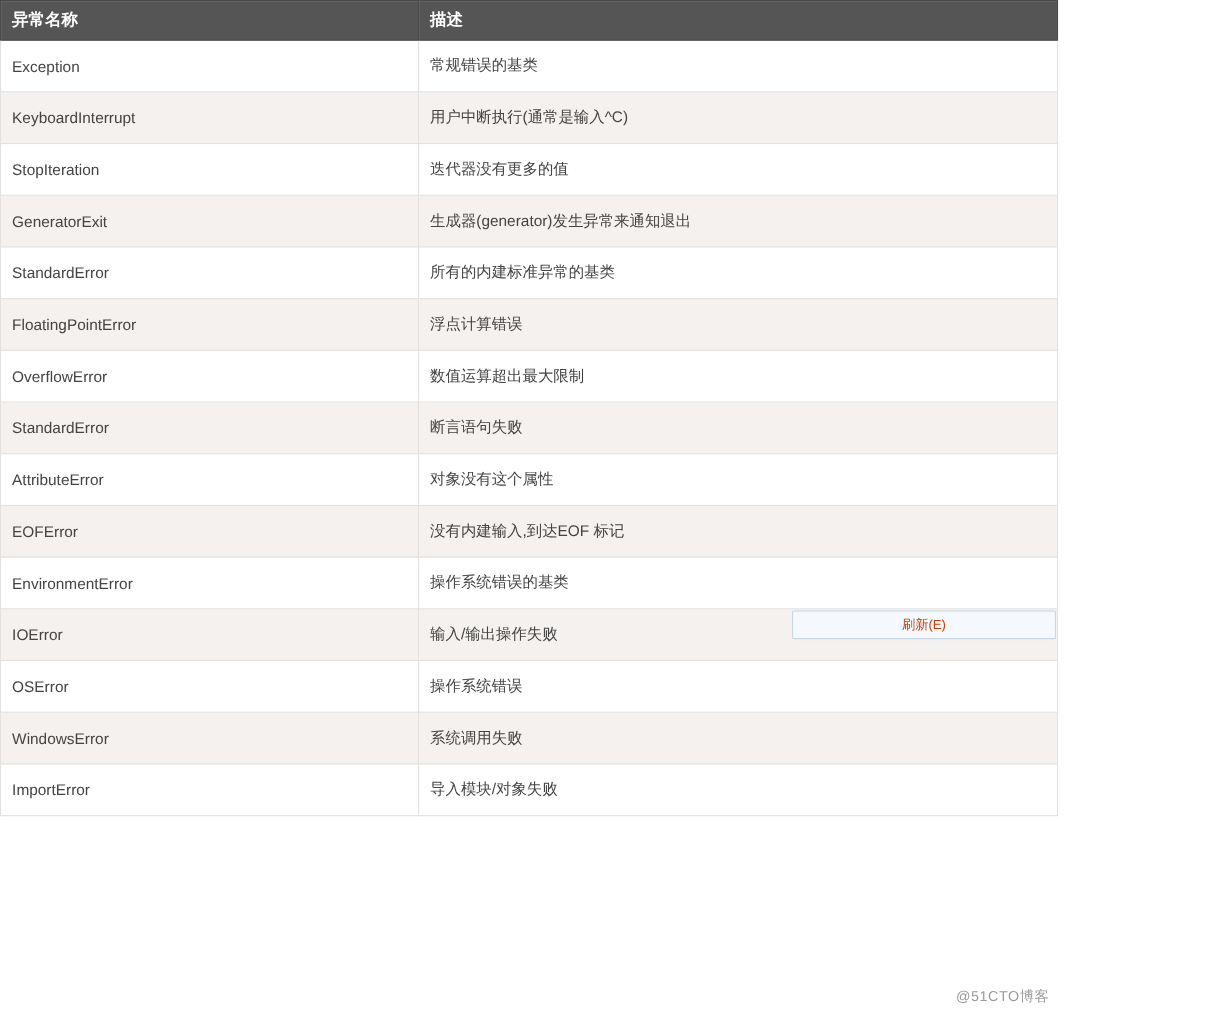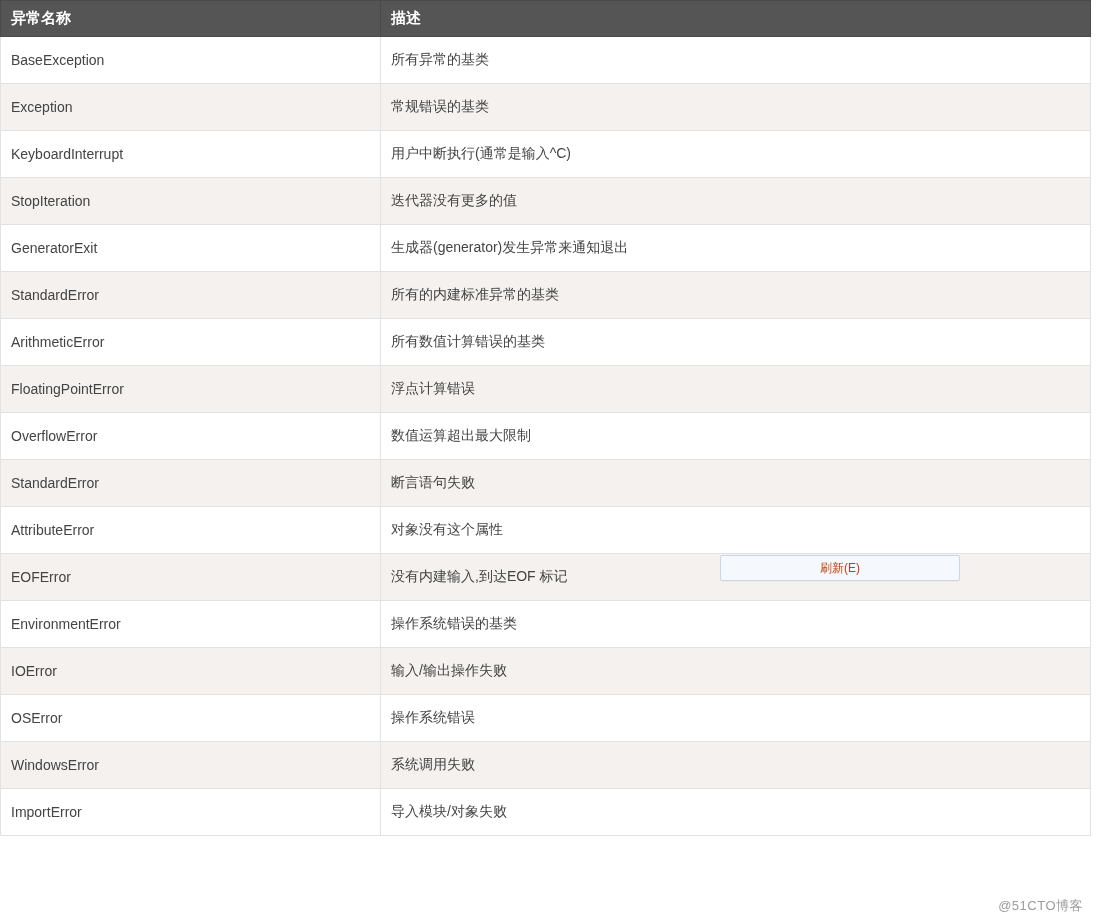--- a/index.html
+++ b/index.html
@@ -56,65 +56,57 @@
     box-shadow: 0 1px 0 rgba(0,0,0,0.03);
   }
   .watermark {
     position: absolute;
     right: 8px;
     bottom: 6px;
     font-size: 13px;
     color: #9b9b9b;
     letter-spacing: 0.5px;
   }
-  .wrap { position: relative; width: 1091px; height: 921px; overflow: hidden; }
+  .wrap { position: relative; width: 962px; height: 921px; overflow: hidden; }
 </style>
 </head>
 <body>
 
 <div class="wrap">
 <table>
   <colgroup>
         <col class="c1">
         <col class="c2">
       </colgroup>
   <thead>
     <tr>
       <th>异常名称</th>
       <th>描述</th>
     </tr>
   </thead>
   <tbody id="tbody">
-        <tr>
-          <td>BaseException</td>
-          <td>所有异常的基类</td>
-        </tr>
         <tr>
           <td>Exception</td>
           <td>常规错误的基类</td>
         </tr>
         <tr>
           <td>KeyboardInterrupt</td>
           <td>用户中断执行(通常是输入^C)</td>
         </tr>
         <tr>
           <td>StopIteration</td>
           <td>迭代器没有更多的值</td>
         </tr>
         <tr>
           <td>GeneratorExit</td>
           <td>生成器(generator)发生异常来通知退出</td>
         </tr>
         <tr>
           <td>StandardError</td>
           <td>所有的内建标准异常的基类</td>
-        </tr>
-        <tr>
-          <td>ArithmeticError</td>
-          <td>所有数值计算错误的基类</td>
         </tr>
         <tr>
           <td>FloatingPointError</td>
           <td>浮点计算错误</td>
         </tr>
         <tr>
           <td>OverflowError</td>
           <td>数值运算超出最大限制</td>
         </tr>
         <tr>

